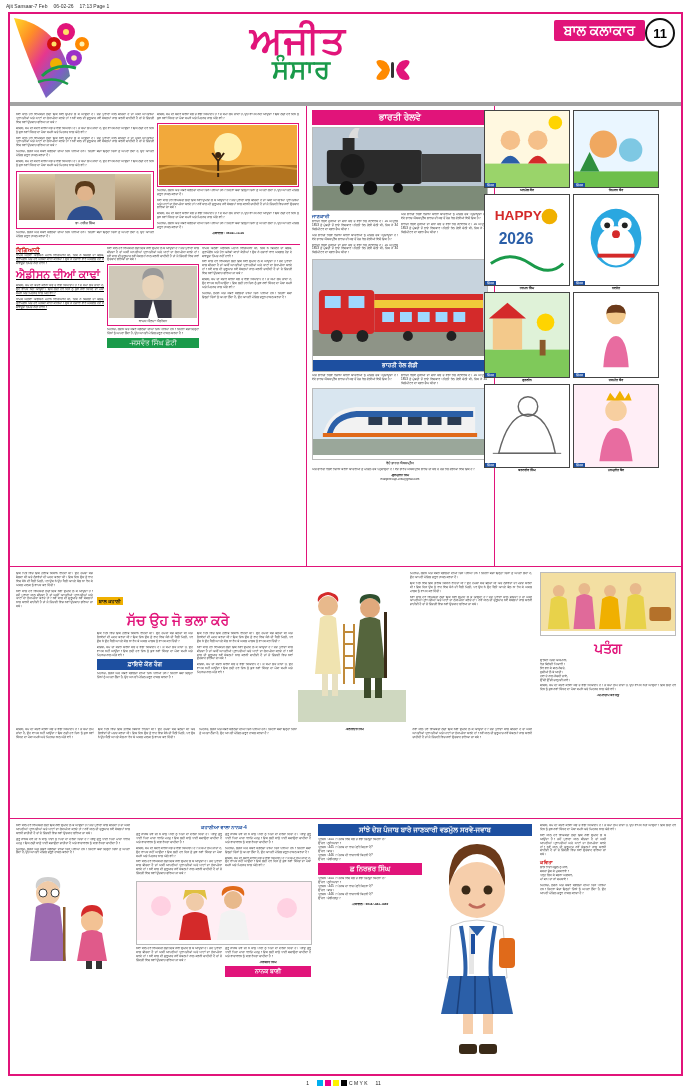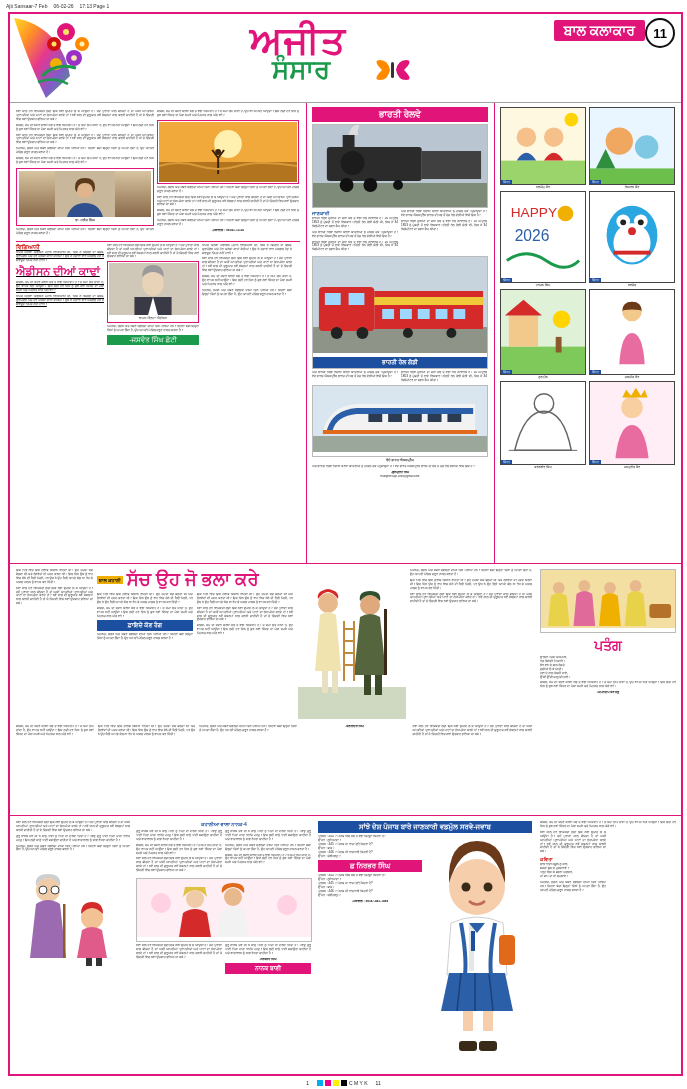--- a/index.html
+++ b/index.html
@@ -1,21 +1,21 @@
 <!DOCTYPE html>
 <html><head>
 <meta charset="utf-8">
 <style>
   html,body{margin:0;padding:0;background:#e8e8e8;}
   body{font-family:"Liberation Sans",sans-serif;}
   .page{width:687px;height:1089px;position:relative;background:#fff;overflow:hidden;}
   .printbar{height:12px;background:#fff;font-size:5px;color:#333;display:flex;align-items:center;gap:6px;padding:0 6px;}
   .printbar span{white-space:nowrap;}
   .paper{position:absolute;left:8px;top:12px;width:671px;height:1060px;border:2px solid #e1147a;background:#fff;}
-  .masthead{position:relative;height:88px;border-bottom:1px solid #a3a3a3;overflow:hidden;background:#fff;}
+  .masthead{position:relative;height:88px;border-bottom:4px solid #a3a3a3;overflow:hidden;background:#fff;}
   .mh-flowers{position:absolute;left:2px;top:2px;width:96px;height:84px;}
   .mh-title{position:absolute;left:118px;top:6px;width:340px;text-align:center;}
   .mh-title .t1{font-size:38px;font-weight:bold;color:#e1147a;letter-spacing:1px;line-height:40px;}
   .mh-title .t2{font-size:26px;color:#1a9a4a;font-weight:bold;display:inline-block;margin-left:6px;}
   .mh-date{font-size:8px;color:#1a3f8f;font-weight:bold;margin-top:2px;}
   .bal{position:absolute;right:36px;top:6px;background:#e1147a;color:#fff;font-size:14px;font-weight:bold;padding:2px 10px;border-radius:2px;}
   .slashes{position:absolute;right:40px;top:8px;color:#f0b000;font-size:16px;font-weight:bold;}
   .pagenum{position:absolute;right:6px;top:4px;width:26px;height:26px;border-radius:50%;border:2px solid #111;display:flex;align-items:center;justify-content:center;font-size:13px;font-weight:bold;background:#fff;}
   .mh-butterfly{position:absolute;left:360px;top:44px;font-size:18px;}
   .body{position:relative;width:100%;height:972px;}
@@ -266,21 +266,21 @@
             </g>
             <rect x="10" y="44" width="156" height="4" fill="#e06a1a"></rect>
           </svg>
         </div>
         <div class="cap b">ਵੰਦੇ ਭਾਰਤ ਐਕਸਪ੍ਰੈੱਸ</div>
         <div class="txt" style="margin-top:2px;">ਅੱਜ ਭਾਰਤੀ ਰੇਲਵੇ ਰੋਜ਼ਾਨਾ ਕਰੋੜਾਂ ਯਾਤਰੀਆਂ ਨੂੰ ਮੰਜ਼ਿਲ ਤੱਕ ਪਹੁੰਚਾਉਂਦਾ ਹੈ। ਵੰਦੇ ਭਾਰਤ ਐਕਸਪ੍ਰੈੱਸ ਭਾਰਤ ਦੀ ਸਭ ਤੋਂ ਤੇਜ਼ ਰੇਲ ਗੱਡੀਆਂ ਵਿਚੋਂ ਇਕ ਹੈ।</div>
         <div class="txt center b" style="margin-top:2px;">-ਗੁਰਪ੍ਰੀਤ ਸਿੰਘ</div>
         <div class="txt center" style="font-size:2.8px;">manpreet.ajit.1984@gmail.com</div>
       </div>
 
-      <div class="col" style="left:488px;top:2px;width:180px;height:452px;padding:2px;">
+      <div class="col" style="left:472px;top:2px;width:180px;height:452px;padding:2px;font-weight:bold;">
 
         <div style="display:flex;gap:3px;">
           <div class="art-cell" style="width:86px;height:78px;">
             <svg width="100%" height="100%" viewBox="0 0 86 78" preserveAspectRatio="none">
               <rect width="86" height="78" fill="#fff8e0"></rect>
               <rect y="54" width="86" height="24" fill="#9ad46a"></rect>
               <circle cx="26" cy="30" r="10" fill="#f5c08a"></circle>
                 <circle cx="54" cy="30" r="10" fill="#f5c08a"></circle>
               <path d="M16 54 q10 -16 20 0Z" fill="#2b5fa8"></path>
                 <path d="M44 54 q10 -16 20 0Z" fill="#d42a2a"></path>
@@ -390,21 +390,21 @@
 
       <div class="col" style="left:4px;top:464px;width:520px;height:248px;padding:2px;">
         <div style="display:flex;gap:4px;">
           <div style="width:78px;">
             <div class="txt p">ਇਕ ਪਿੰਡ ਵਿਚ ਇਕ ਗ਼ਰੀਬ ਕਿਸਾਨ ਰਹਿੰਦਾ ਸੀ। ਉਹ ਹਮੇਸ਼ਾ ਸੱਚ ਬੋਲਦਾ ਸੀ ਅਤੇ ਲੋੜਵੰਦਾਂ ਦੀ ਮਦਦ ਕਰਦਾ ਸੀ। ਇਕ ਦਿਨ ਉਸ ਨੂੰ ਰਾਹ ਵਿਚ ਸੋਨੇ ਦੀ ਥੈਲੀ ਮਿਲੀ, ਪਰ ਉਸ ਨੇ ਉਹ ਥੈਲੀ ਆਪਣੇ ਕੋਲ ਨਾ ਰੱਖ ਕੇ ਅਸਲ ਮਾਲਕ ਨੂੰ ਵਾਪਸ ਕਰ ਦਿੱਤੀ।</div>
             <div class="txt p">ਨਵਾਂ ਸਾਲ ਹਰ ਵਿਅਕਤੀ ਲਈ ਇਕ ਨਵੀਂ ਉਮੀਦ ਲੈ ਕੇ ਆਉਂਦਾ ਹੈ। ਜਦੋਂ ਪੁਰਾਣਾ ਸਾਲ ਬੀਤਦਾ ਹੈ ਤਾਂ ਅਸੀਂ ਆਪਣੀਆਂ ਪ੍ਰਾਪਤੀਆਂ ਅਤੇ ਘਾਟਾਂ ਦਾ ਲੇਖਾ-ਜੋਖਾ ਕਰਦੇ ਹਾਂ। ਨਵੇਂ ਸਾਲ ਦੀ ਸ਼ੁਰੂਆਤ ਨਵੇਂ ਸੰਕਲਪਾਂ ਨਾਲ ਕਰਨੀ ਚਾਹੀਦੀ ਹੈ ਤਾਂ ਜੋ ਜ਼ਿੰਦਗੀ ਵਿਚ ਨਵਾਂ ਉਤਸ਼ਾਹ ਭਰਿਆ ਜਾ ਸਕੇ।</div>
           </div>
           <div style="width:200px;">
             <div style="display:flex;align-items:center;gap:4px;">
               <div style="background:#f0b000;color:#111;font-size:5px;font-weight:bold;padding:1px 2px;text-align:center;line-height:6px;">ਬਾਲ ਕਹਾਣੀ</div>
-              <div class="hd-pink" style="font-size:18px;">ਸੱਚ ਉਹ ਜੋ ਭਲਾ ਕਰੇ</div>
+              <div class="hd-pink" style="font-size:14px;margin-top:40px;">ਸੱਚ ਉਹ ਜੋ ਭਲਾ ਕਰੇ</div>
             </div>
             <div style="display:flex;gap:4px;margin-top:3px;">
               <div style="width:96px;">
                 <div class="txt p">ਇਕ ਪਿੰਡ ਵਿਚ ਇਕ ਗ਼ਰੀਬ ਕਿਸਾਨ ਰਹਿੰਦਾ ਸੀ। ਉਹ ਹਮੇਸ਼ਾ ਸੱਚ ਬੋਲਦਾ ਸੀ ਅਤੇ ਲੋੜਵੰਦਾਂ ਦੀ ਮਦਦ ਕਰਦਾ ਸੀ। ਇਕ ਦਿਨ ਉਸ ਨੂੰ ਰਾਹ ਵਿਚ ਸੋਨੇ ਦੀ ਥੈਲੀ ਮਿਲੀ, ਪਰ ਉਸ ਨੇ ਉਹ ਥੈਲੀ ਆਪਣੇ ਕੋਲ ਨਾ ਰੱਖ ਕੇ ਅਸਲ ਮਾਲਕ ਨੂੰ ਵਾਪਸ ਕਰ ਦਿੱਤੀ।</div>
                 <div class="txt p">ਬੱਚਿਓ, ਸਮੇਂ ਦੀ ਕਦਰ ਕਰਨਾ ਸਭ ਤੋਂ ਵੱਡੀ ਸਿਆਣਪ ਹੈ। ਜੋ ਸਮਾਂ ਲੰਘ ਜਾਂਦਾ ਹੈ, ਉਹ ਵਾਪਸ ਨਹੀਂ ਆਉਂਦਾ। ਇਸ ਲਈ ਹਰ ਦਿਨ ਨੂੰ ਕੁਝ ਨਵਾਂ ਸਿੱਖਣ ਦਾ ਮੌਕਾ ਸਮਝੋ ਅਤੇ ਮਿਹਨਤ ਨਾਲ ਅੱਗੇ ਵਧੋ।</div>
                 <div class="hl-blue" style="font-size:6px;margin-top:2px;">ਫ਼ਾਇਦੇ ਕੋਣ ਰੰਗ</div>
                 <div class="txt p" style="margin-top:2px;">ਮਿਹਨਤ, ਲਗਨ ਅਤੇ ਸਬਰ ਸਫ਼ਲਤਾ ਦੀਆਂ ਤਿੰਨ ਪੌੜੀਆਂ ਹਨ। ਜਿਹੜਾ ਬੱਚਾ ਇਨ੍ਹਾਂ ਤਿੰਨਾਂ ਨੂੰ ਅਪਣਾ ਲੈਂਦਾ ਹੈ, ਉਹ ਆਪਣੀ ਮੰਜ਼ਿਲ ਜ਼ਰੂਰ ਹਾਸਲ ਕਰਦਾ ਹੈ।</div>
               </div>
               <div style="width:96px;">
                 <div class="txt p">ਇਕ ਪਿੰਡ ਵਿਚ ਇਕ ਗ਼ਰੀਬ ਕਿਸਾਨ ਰਹਿੰਦਾ ਸੀ। ਉਹ ਹਮੇਸ਼ਾ ਸੱਚ ਬੋਲਦਾ ਸੀ ਅਤੇ ਲੋੜਵੰਦਾਂ ਦੀ ਮਦਦ ਕਰਦਾ ਸੀ। ਇਕ ਦਿਨ ਉਸ ਨੂੰ ਰਾਹ ਵਿਚ ਸੋਨੇ ਦੀ ਥੈਲੀ ਮਿਲੀ, ਪਰ ਉਸ ਨੇ ਉਹ ਥੈਲੀ ਆਪਣੇ ਕੋਲ ਨਾ ਰੱਖ ਕੇ ਅਸਲ ਮਾਲਕ ਨੂੰ ਵਾਪਸ ਕਰ ਦਿੱਤੀ।</div>

